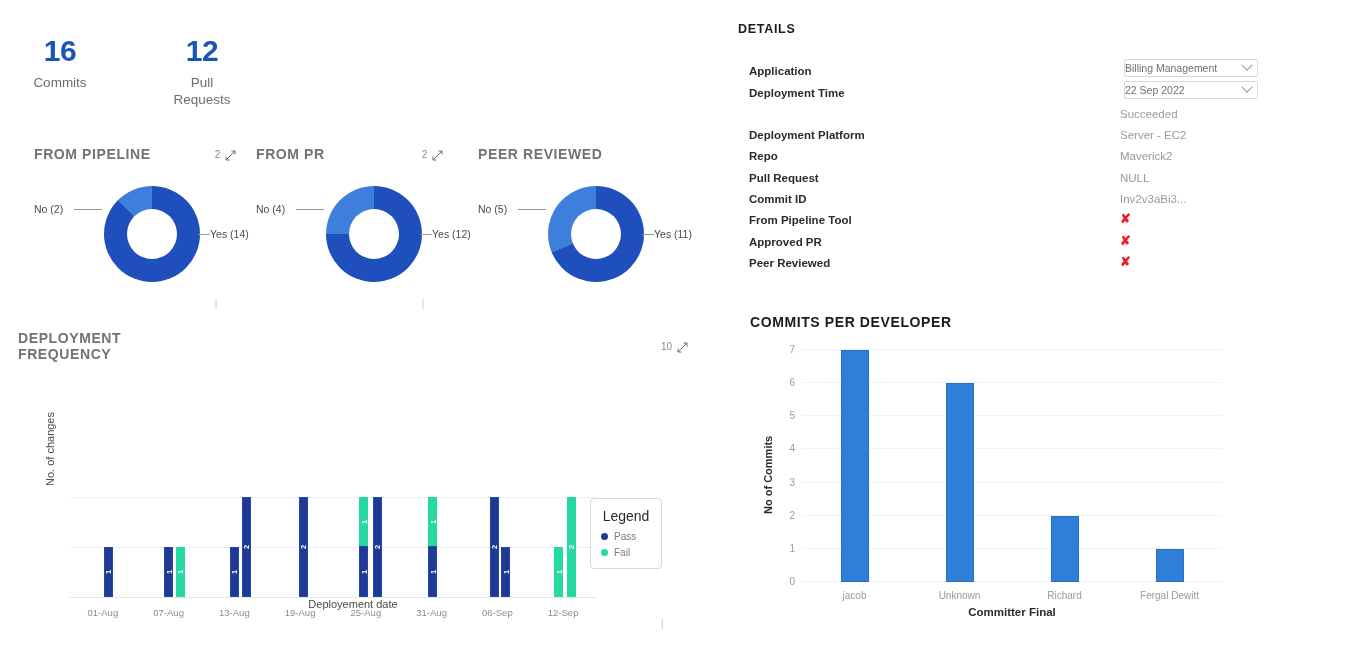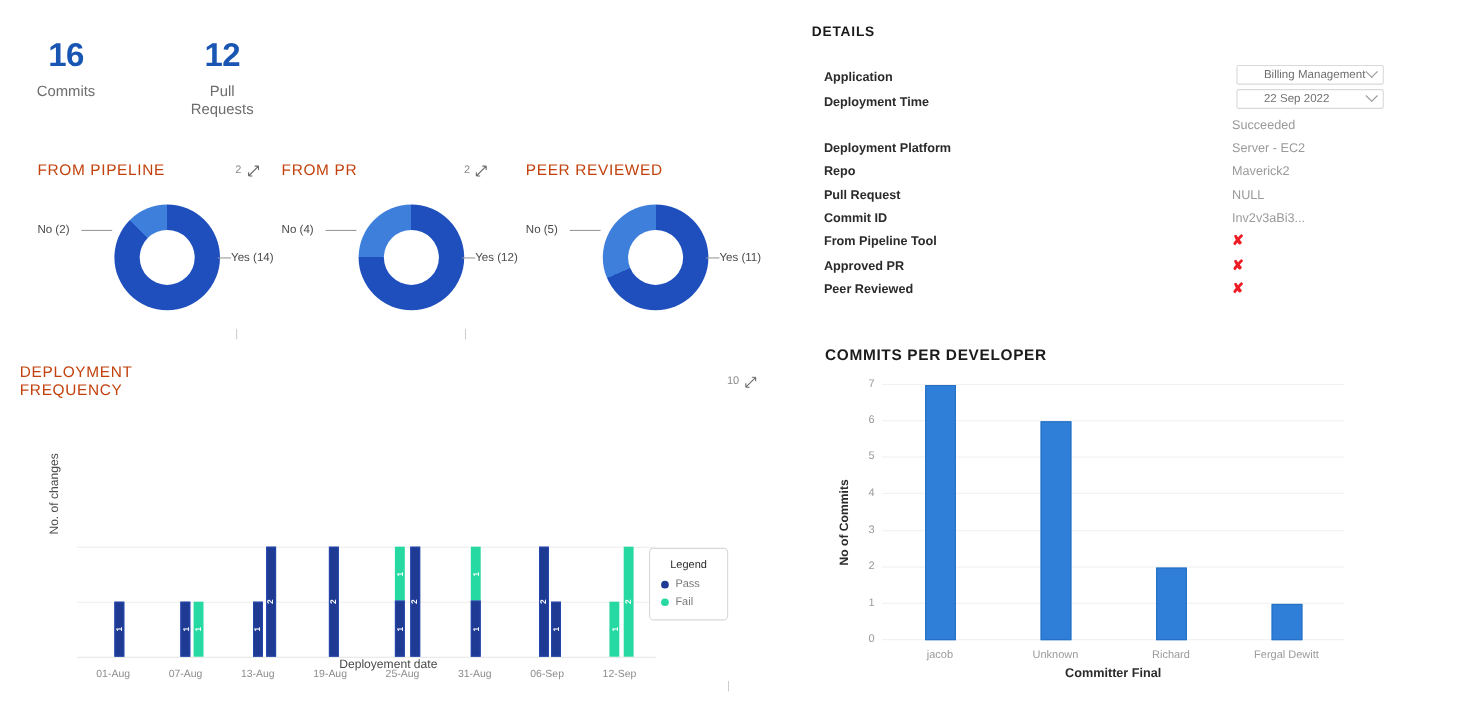--- a/index.html
+++ b/index.html
@@ -13,21 +13,21 @@
   .page { position: relative; width: 1346px; height: 656px; }
 
   
   .kpi-row { position: absolute; left: 18px; top: 34px; display: flex; gap: 58px; }
   .kpi { width: 84px; text-align: center; }
   .kpi-value { font-size: 30px; font-weight: bold; color: #1956b3; line-height: 34px; letter-spacing: -0.5px; }
   .kpi-label { font-size: 13.5px; color: #6d6d6d; line-height: 17px; margin-top: 6px; }
 
   
   .sec-title {
-    font-size: 14px; font-weight: normal; color: #c2410c;
+    font-size: 14px; font-weight: bold; color: #737373;
     letter-spacing: 0.6px;
   }
   .sec-meta { font-size: 10px; color: #8a8a8a; display: flex; align-items: center; gap: 5px; }
   .sec-meta .bar { color: #c6c6c6; }
   .expand-icon { display: inline-block; width: 11px; height: 11px; position: relative; top: 1px; }
 
   
   .donut-block { position: absolute; }
   .donut-head { display: flex; align-items: center; }
   .donut-wrap { position: relative; width: 260px; height: 120px; margin-top: 28px; }
@@ -63,37 +63,37 @@
     position: absolute; left: 26px; top: 156px;
     transform: rotate(-90deg); transform-origin: left top;
     font-size: 11px; color: #4a4a4a; white-space: nowrap;
   }
   .xlabel-df { position: absolute; left: 0; right: 0; top: 268px; text-align: center; font-size: 11px; color: #4a4a4a; }
   .legend-box {
     position: absolute; left: 572px; top: 168px; width: 72px;
     border: 1px solid #d8d8d8; border-radius: 4px; background: #fff;
     padding: 9px 10px 10px 10px;
   }
-  .legend-title { font-size: 10px; color: #2b2b2b; text-align: center; margin-bottom: 7px; }
+  .legend-title { font-size: 14px; color: #2b2b2b; text-align: center; margin-bottom: 7px; }
   .legend-item { display: flex; align-items: center; gap: 6px; margin-top: 5px; font-size: 10px; color: #7a7a7a; }
   .dot { width: 7px; height: 7px; border-radius: 50%; display: inline-block; }
 
   
   #details { position: absolute; left: 738px; top: 22px; width: 520px; }
   .details-title { font-size: 12.5px; font-weight: bold; letter-spacing: 0.7px; color: #1b1b1b; }
   .det-list { margin-top: 20px; }
   .det-row { display: flex; align-items: flex-end; height: 21.3px; }
   .det-label { width: 390px; padding-left: 11px; font-size: 11.5px; color: #2b2b2b; font-weight: 600; }
   .det-value { font-size: 11.5px; color: #9a9a9a; margin-top: 44px; }
   .det-x { color: #ed1c24; font-size: 13px; font-weight: bold; }
   .select {
     position: absolute; right: 0; width: 134px; height: 18px;
     border: 1px solid #d9d9d9; border-radius: 2px; background: #fff;
     display: flex; align-items: center; justify-content: space-between;
-    padding: 0 6px 0 24px; font-size: 10.5px; color: #6f6f6f;
+    padding: 0 6px 0 0; font-size: 10.5px; color: #6f6f6f;
   }
   .chev { width: 8px; height: 8px; border-right: 1.4px solid #9a9a9a; border-bottom: 1.4px solid #9a9a9a;
           transform: rotate(45deg) translate(-2px,-2px); }
 
   
   #commits-dev { position: absolute; left: 750px; top: 314px; width: 520px; height: 330px; }
   .cd-title { font-size: 14px; font-weight: bold; letter-spacing: 0.6px; color: #1b1b1b; }
   .cd-plot { position: absolute; left: 52px; top: 36px; width: 420px; height: 232px; }
   .cd-grid { position: absolute; left: 0; right: 0; height: 1px; background: #f1f1f1; }
   .cd-ytick { position: absolute; right: 100%; margin-right: 7px; transform: translateY(-50%); font-size: 10px; color: #9a9a9a; }

